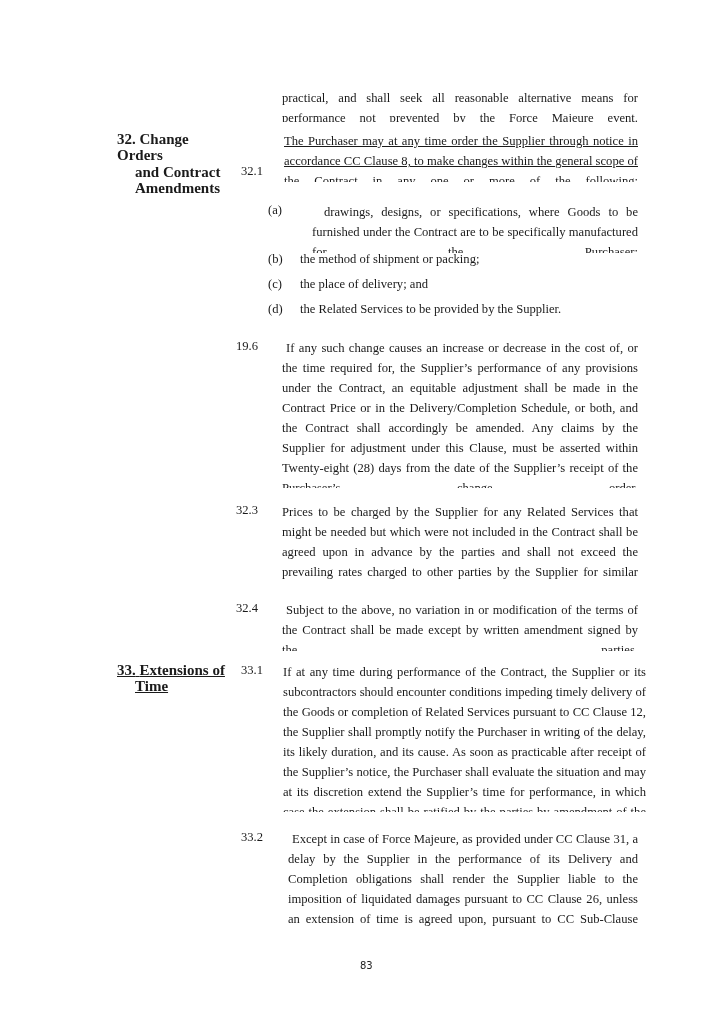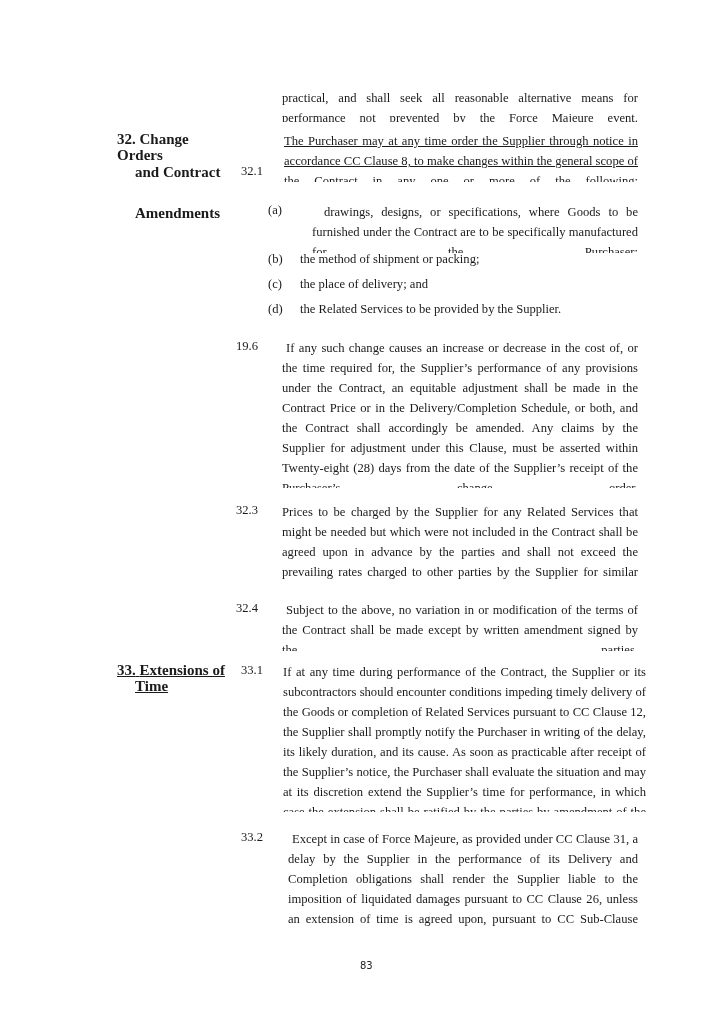--- a/index.html
+++ b/index.html
@@ -14,21 +14,21 @@
   .page-num { font-family: "DejaVu Sans", sans-serif; font-size: 10px; color: #222; }
 </style>
 </head>
 <body>
 
 <div class="abs para" style="left:270px; top:88px; width:356px; height:34px; overflow:hidden;">practical, and shall seek all reasonable alternative means for performance not prevented by the Force Majeure event.</div>
 
 <div class="abs heading" style="left:117px; top:131px; width:120px;">
   <div><span>32.</span> <span>Change Orders</span></div>
   <div style="padding-left:18px;">and Contract</div>
-  <div style="padding-left:18px;margin-top:25px;">Amendments</div>
+  <div style="padding-left:18px;">Amendments</div>
 </div>
 
 <div class="abs num" style="left:241px; top:131px;margin-top:32px;">32.1</div>
 <div class="abs para" style="left:272px; top:131px; width:354px; height:51px; overflow:hidden;text-decoration:underline;">The Purchaser may at any time order the Supplier through notice in accordance CC Clause 8, to make changes within the general scope of the Contract in any one or more of the following:</div>
 
 <div class="abs item-label" style="left:268px; top:202px;">(a)</div>
 <div class="abs para" style="left:300px; top:202px; width:326px; height:51px; overflow:hidden; text-indent:12px;">drawings, designs, or specifications, where Goods to be furnished under the Contract are to be specifically manufactured for the Purchaser;</div>
 
 <div class="abs item-label" style="left:268px; top:251px;">(b)</div>
 <div class="abs" style="left:300px; top:251px; line-height:16.6px;">the method of shipment or packing;</div>

